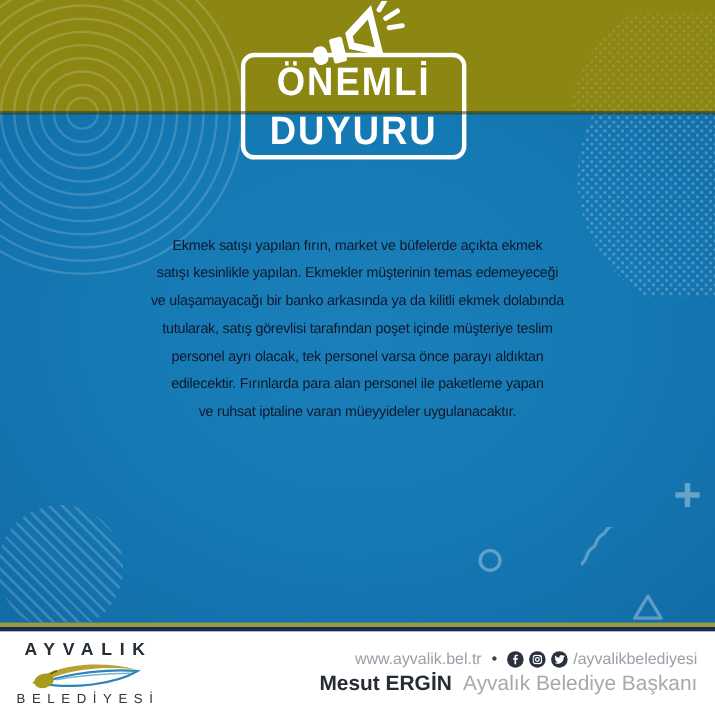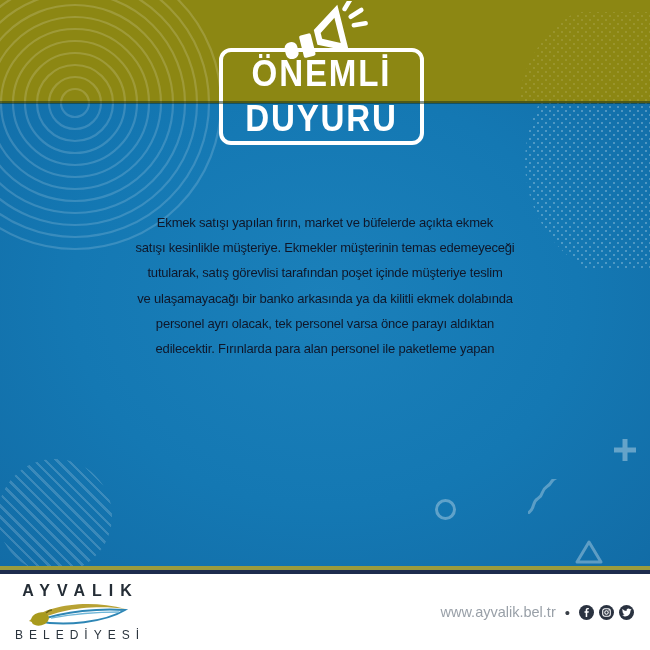--- a/index.html
+++ b/index.html
@@ -123,25 +123,26 @@
       <g stroke="#ffffff" stroke-width="4.5" stroke-linecap="round">
         <path d="M74 12 L82 4"></path>
         <path d="M78 21 L90 17"></path>
         <path d="M79 30 L91 31"></path>
       </g>
     </g>
   </svg>
 
   <div class="body-text">
     <div>Ekmek satışı yapılan fırın, market ve büfelerde açıkta ekmek</div>
-    <div>satışı kesinlikle müşteriye. Ekmekler müşterinin temas edemeyeceği</div>
+    <div>satışı kesinlikle yapılan. Ekmekler müşterinin temas edemeyeceği</div>
+    <div>ve ulaşamayacağı bir banko arkasında ya da kilitli ekmek dolabında</div>
     <div>tutularak, satış görevlisi tarafından poşet içinde müşteriye teslim</div>
-    <div>ve ulaşamayacağı bir banko arkasında ya da kilitli ekmek dolabında</div>
     <div>personel ayrı olacak, tek personel varsa önce parayı aldıktan</div>
     <div>edilecektir. Fırınlarda para alan personel ile paketleme yapan</div>
+    <div>ve ruhsat iptaline varan müeyyideler uygulanacaktır.</div>
   </div>
 
   <div class="olive-line"></div>
   <div class="navy-line"></div>
 
   <div class="footer">
     <div class="f-left">
       <div class="logo-top">AYVALIK</div>
       <svg class="logo-swoosh" width="104" height="26" viewBox="0 0 104 26">
         <path d="M4 20 C22 4 62 -2 101 8 C68 3 26 9 10 22 Z" fill="#b8a233"></path>
@@ -167,17 +168,22 @@
               <rect x="0.8" y="0.8" width="8.4" height="8.4" rx="2.4" fill="none" stroke="#fff" stroke-width="1.2"></rect>
               <circle cx="5" cy="5" r="1.9" fill="none" stroke="#fff" stroke-width="1.2"></circle>
               <circle cx="7.7" cy="2.3" r="0.7" fill="#fff"></circle>
             </svg>
         </span>
         <span class="soc">
           <svg width="10" height="9" viewBox="0 0 12 10">
               <path d="M11.5 1.2 C11 1.5 10.6 1.6 10.1 1.7 C10.6 1.4 11 0.9 11.2 0.4 C10.7 0.7 10.2 0.9 9.6 1 C9.1 0.5 8.5 0.2 7.8 0.2 C6.5 0.2 5.4 1.3 5.4 2.6 C5.4 2.8 5.4 3 5.5 3.1 C3.5 3 1.8 2.1 0.7 0.7 C0.5 1.1 0.4 1.5 0.4 1.9 C0.4 2.7 0.8 3.5 1.5 3.9 C1.1 3.9 0.7 3.8 0.4 3.6 C0.4 4.8 1.2 5.8 2.3 6 C2.1 6.1 1.9 6.1 1.7 6.1 C1.5 6.1 1.4 6.1 1.2 6.1 C1.5 7 2.4 7.7 3.4 7.7 C2.6 8.3 1.6 8.7 0.5 8.7 C0.3 8.7 0.1 8.7 0 8.7 C1 9.3 2.2 9.7 3.5 9.7 C7.8 9.7 10.1 6.2 10.1 3.1 V2.8 C10.6 2.5 11.1 1.9 11.5 1.2 Z" fill="#fff"></path>
             </svg>
         </span>
+        <span>/ayvalikbelediyesi</span>
+      </div>
+      <div class="f-line2">
+        <span class="mayor">Mesut ERGİN</span>
+        <span class="mtitle">Ayvalık Belediye Başkanı</span>
       </div>
     </div>
   </div>
 
 </div>
 
 </body></html>

